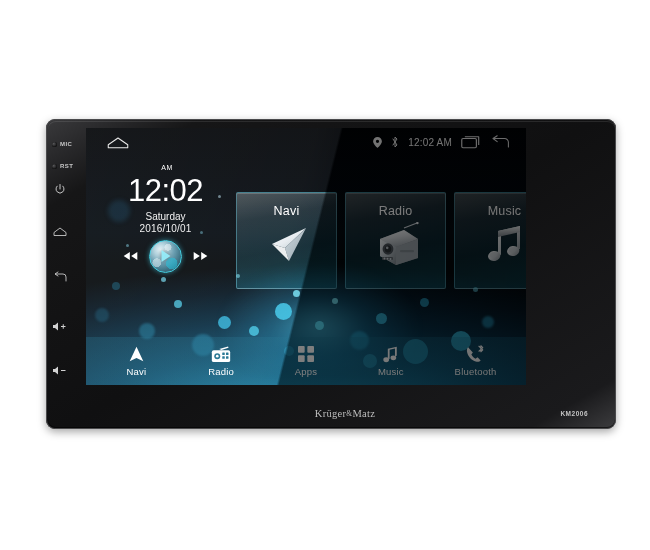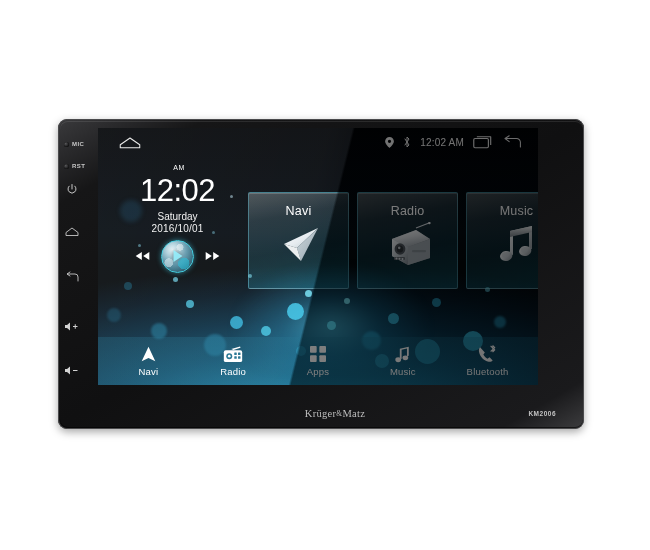--- a/index.html
+++ b/index.html
@@ -7,22 +7,22 @@
   html, body {
     width: 650px; height: 550px;
     background: #ffffff;
     font-family: "Liberation Sans", sans-serif;
     overflow: hidden;
   }
 
   
   #device {
     position: absolute;
-    left: 58px; top: 119px;
-    width: 526px; height: 310px;
+    left: 46px; top: 119px;
+    width: 570px; height: 310px;
     background: linear-gradient(150deg,#3a3a3c 0%,#2a2a2c 6%,#161617 14%,#101011 50%,#1a1a1c 92%,#3d3d3f 100%);
     border-radius: 9px;
     box-shadow: 0 3px 9px rgba(0,0,0,0.35), inset 0 0 0 1px #4a4a4c;
   }
   #device::after{
     content:""; position:absolute; inset:1.5px; border-radius:8px;
     box-shadow: inset 0 1px 0 rgba(255,255,255,0.10), inset 0 -1px 0 rgba(0,0,0,0.6);
     pointer-events:none;
   }
 

